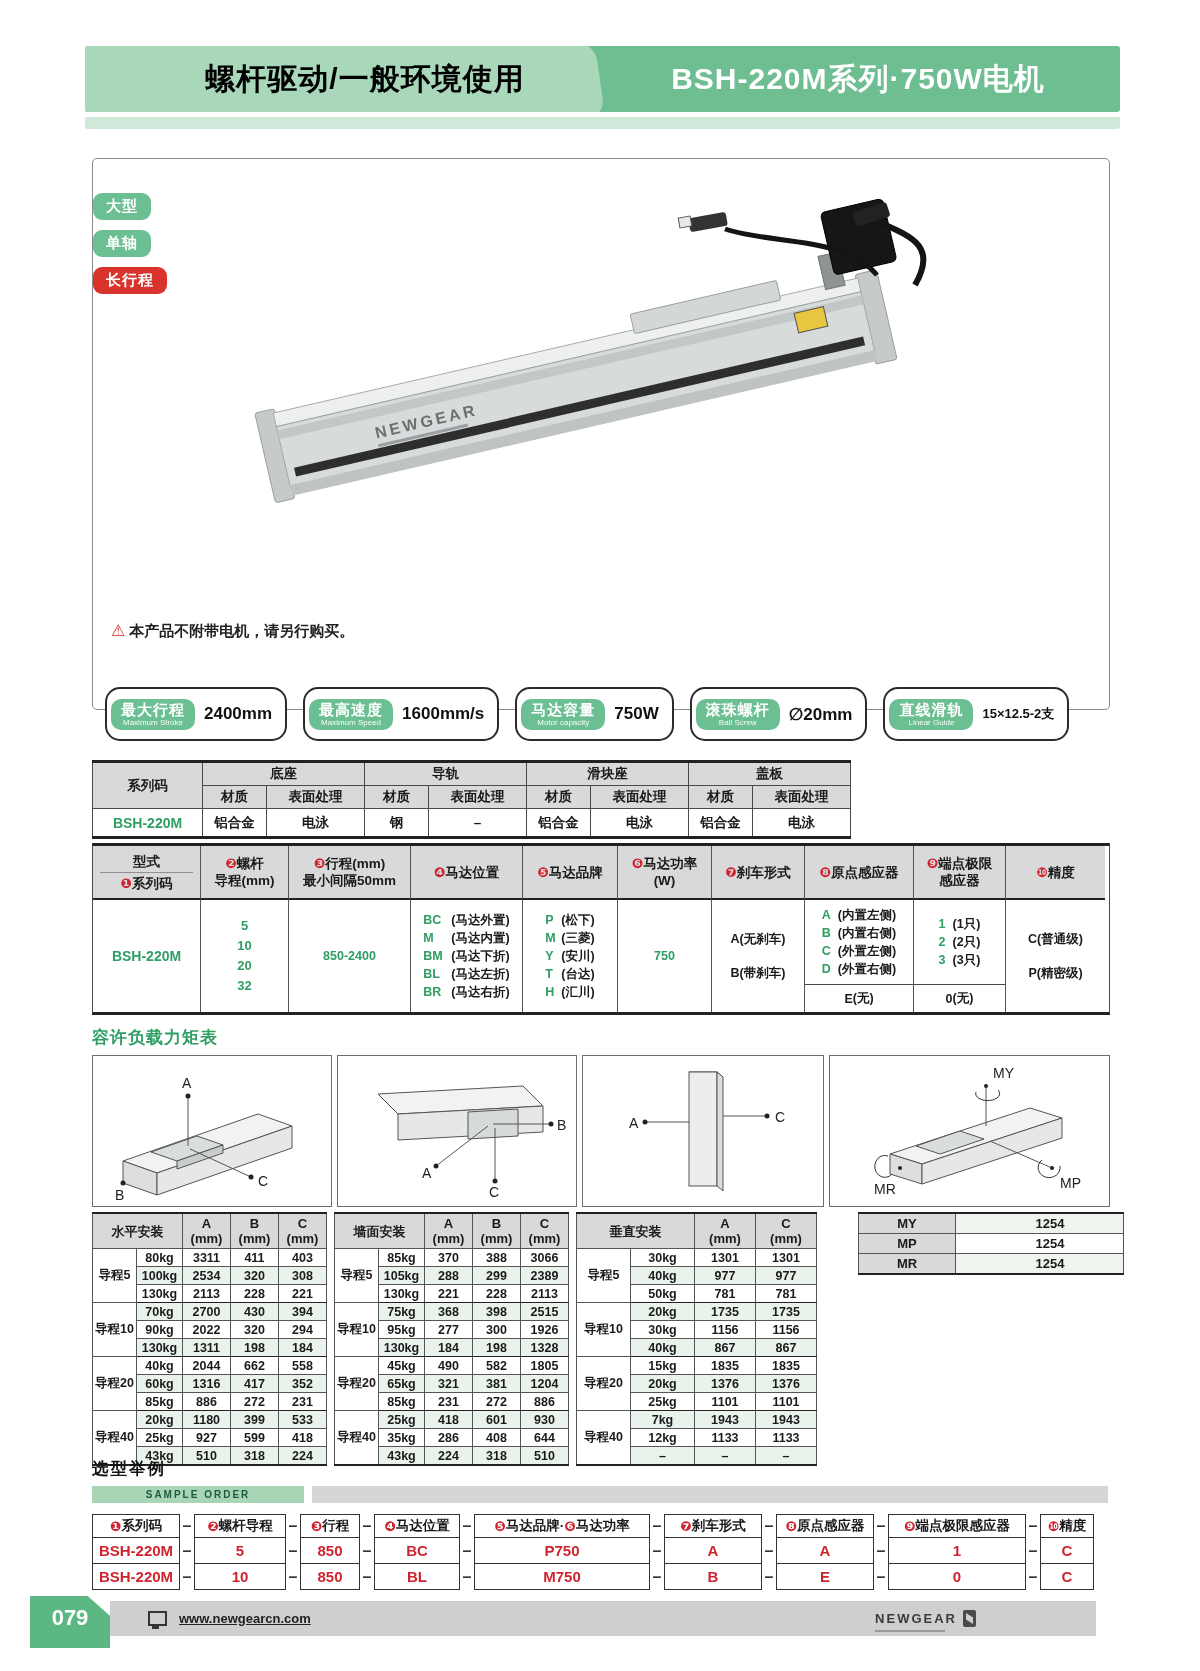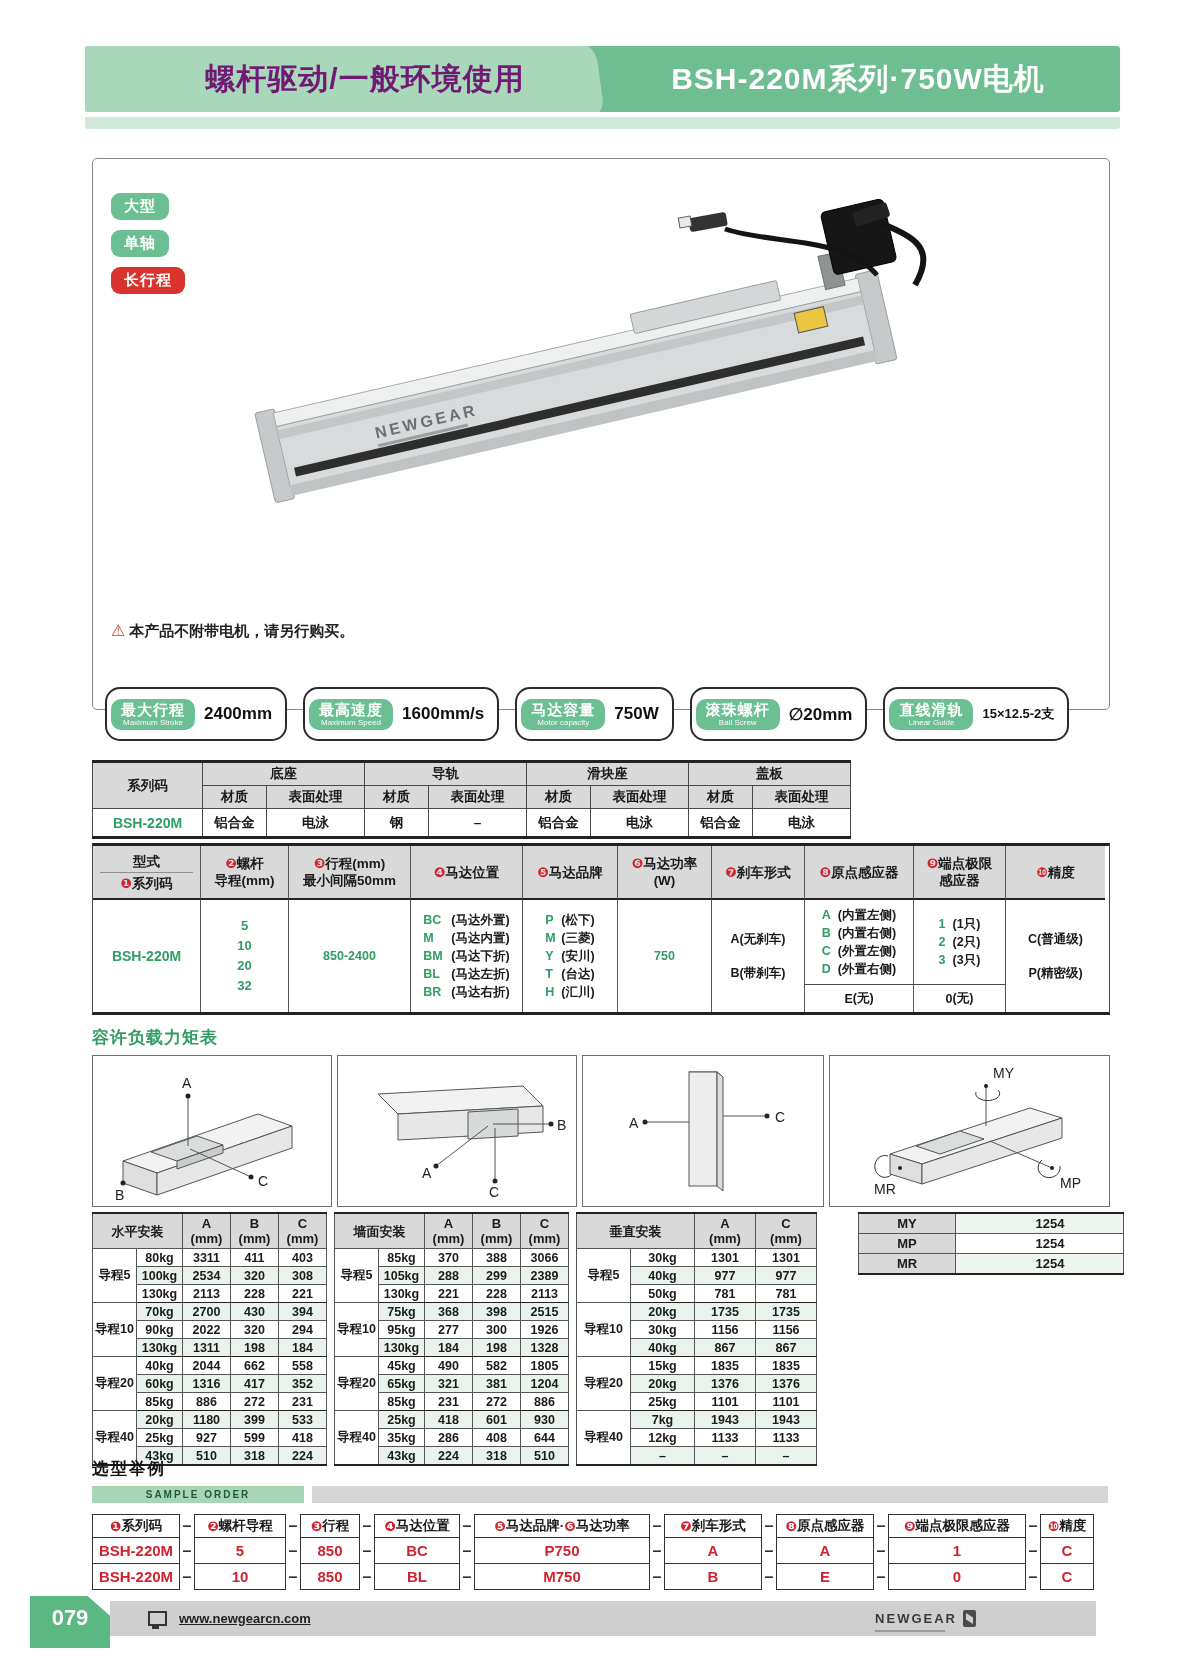--- a/index.html
+++ b/index.html
@@ -5,29 +5,29 @@
   html,body{margin:0;padding:0;background:#fff;}
   .page{position:relative;width:1200px;height:1671px;background:#fff;
         font-family:"Liberation Sans","DejaVu Sans",sans-serif;color:#1a1a1a;overflow:hidden;}
 
   
   .hband{position:absolute;left:85px;top:46px;width:1035px;height:85px;}
   .hband .main{position:absolute;left:0;top:0;right:0;height:66px;background:#6ebe91;border-radius:3px;overflow:hidden;}
   .hband .blob{position:absolute;left:-30px;top:-6px;width:545px;height:80px;background:#a8d7ba;
                border-radius:0 22px 22px 0;transform:skewX(8deg);}
   .hband .cat{position:absolute;left:30px;top:0;width:500px;height:66px;line-height:66px;text-align:center;
-              color:#701a75;font-size:30px;font-weight:bold;letter-spacing:1px;}
+              color:#000000;font-size:30px;font-weight:bold;letter-spacing:1px;}
   .hband .ttl{position:absolute;right:22px;top:0;width:480px;height:66px;line-height:66px;text-align:center;
               color:#fff;font-size:30px;font-weight:bold;letter-spacing:1px;}
   .hband .wline{position:absolute;left:0;right:0;top:66px;height:5px;background:#fff;}
   .hband .strip{position:absolute;left:0;right:0;top:71px;height:12px;background:#cfe8d9;border-radius:0 0 3px 3px;}
 
   
   .pbox{position:absolute;left:92px;top:158px;width:1016px;height:550px;border:1.5px solid #8a8a8a;border-radius:5px;}
-  .tags{position:absolute;left:18px;top:34px;}
+  .tags{position:absolute;left:0;top:34px;}
   .tag{display:block;width:fit-content;color:#fff;font-size:15px;font-weight:bold;padding:4px 13px;border-radius:9px;margin-bottom:10px;letter-spacing:1px;}
   .notice{position:absolute;left:18px;top:462px;font-size:15px;font-weight:600;color:#222;}
   .notice .warn{color:#d8332c;font-weight:bold;margin-right:4px;font-size:16px;}
   .specrow{position:absolute;left:12px;top:528px;display:flex;gap:16px;}
   .spec{display:flex;align-items:center;border:2px solid #2b2b2b;border-radius:15px;background:#fff;height:44px;padding:3px 4px;}
   .spec .pill{background:#6cbf93;border-radius:10px;color:#fff;text-align:center;padding:3px 10px;}
   .spec .pill .cn{font-size:15px;font-weight:bold;letter-spacing:1px;line-height:16px;}
   .spec .pill .en{font-size:8px;line-height:9px;opacity:.95;}
   .spec .val{font-size:17px;font-weight:bold;color:#111;padding:0 9px;white-space:nowrap;}
   .spec .val.small{font-size:13px;}

